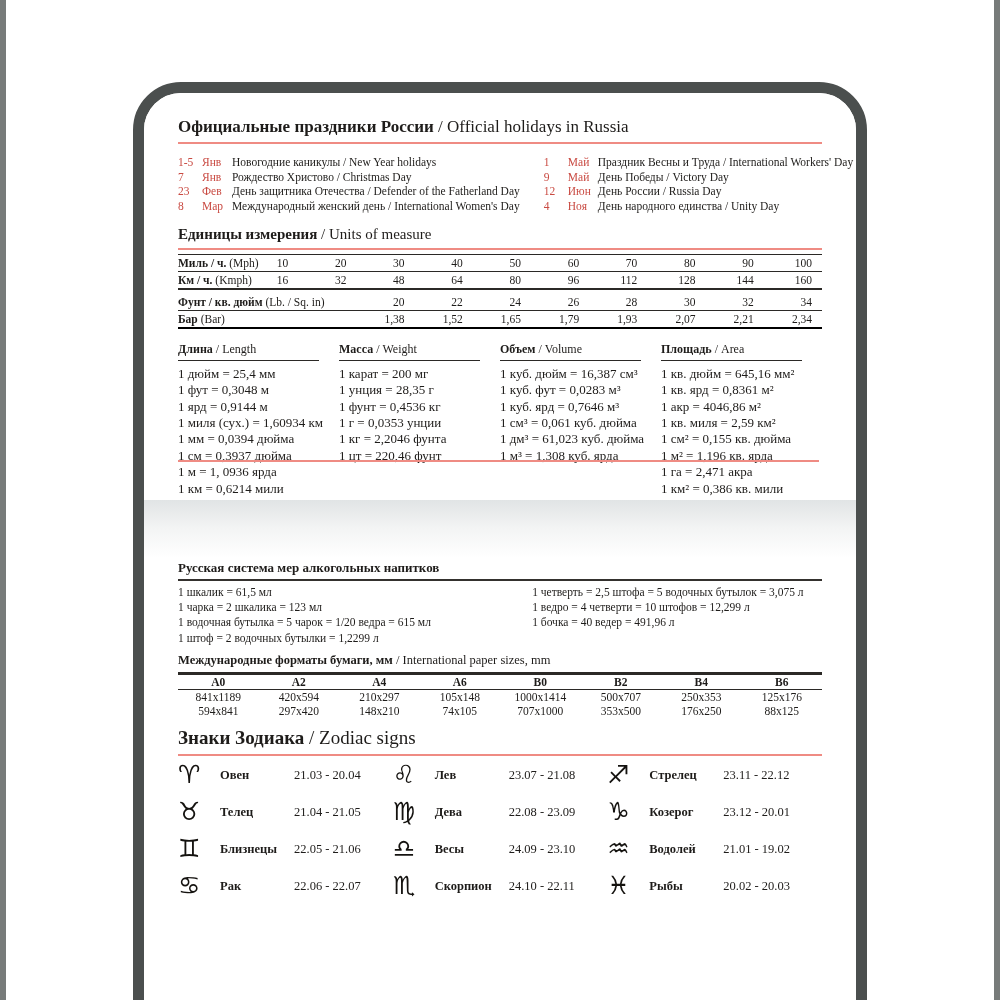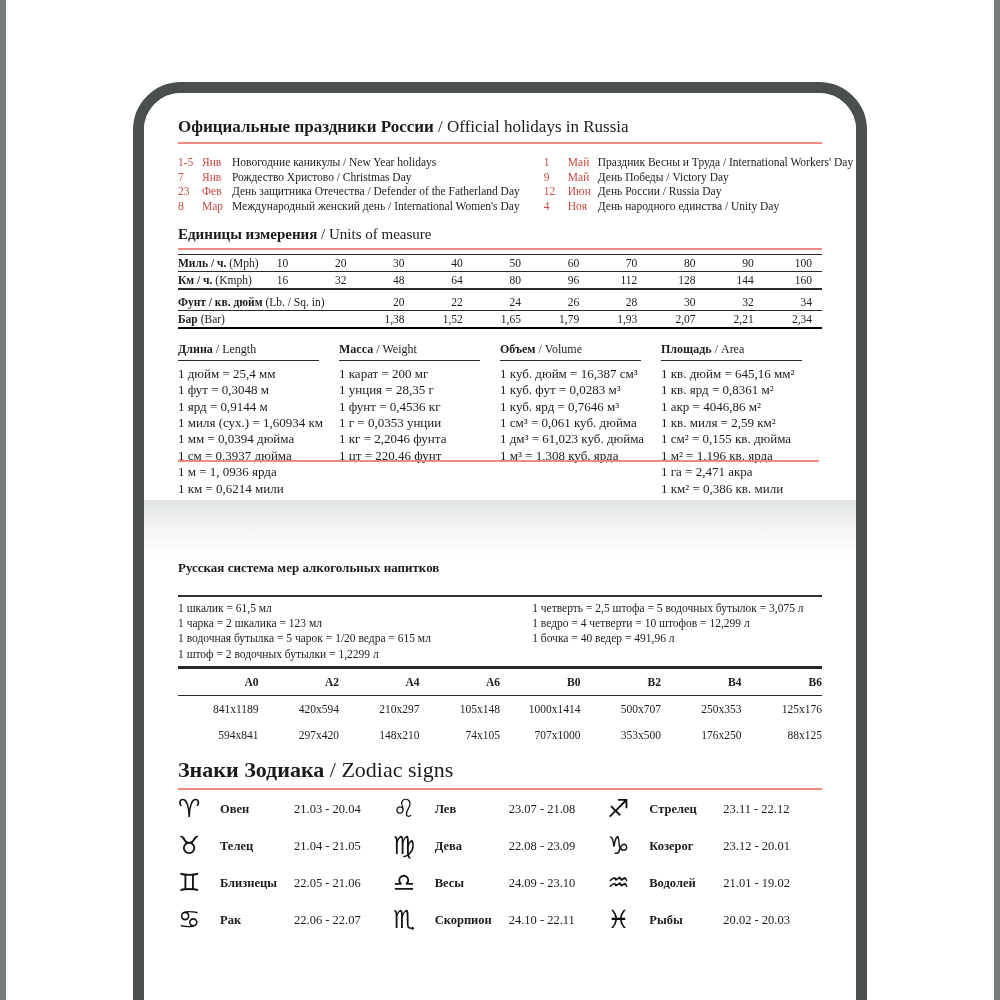--- a/index.html
+++ b/index.html
@@ -25,21 +25,21 @@
   .page-bottom {
     position:absolute; left:0; top:407px; right:0; bottom:0;
     background:linear-gradient(180deg,#e1e4e5 0px,#f3f4f4 28px,#ffffff 58px);
     padding:60px 34px 0;
   }
 
   .sec-title { white-space:nowrap; }
   .sec-title .en { font-weight:normal; }
   .t-lg { font-size:17px; font-weight:bold; }
   .t-md { font-size:15px; font-weight:bold; }
-  .t-zod { font-size:22px; font-weight:bold; }
+  .t-zod { font-size:19px; font-weight:bold; }
 
   .red-rule { height:2px; background:#ef8b83; margin-top:5px; }
   .rule-end { position:absolute; left:34px; right:37px; top:367px; height:2px; background:#ef8b83; }
 
   
   .holidays { display:flex; margin-top:11px;gap:24px; }
   .hol-col-l { width:347px; }
   .hol-col-r { flex:1; }
   .hol-row { display:flex; font-size:11.5px; line-height:14.7px; white-space:nowrap; }
   .hd { width:24px; color:#c94a42; }
@@ -60,31 +60,31 @@
   .press tr.rb td { border-bottom:2px solid #000000; }
 
   
   .convs { display:flex; margin-top:13px; }
   .conv { width:25%; padding-right:20px; }
   .conv h3 { font-size:12px; font-weight:bold; border-bottom:1px solid #2b2926; padding-bottom:3px; margin-bottom:5px; white-space:nowrap; }
   .conv h3 .en { font-weight:normal; }
   .conv .item { font-size:13px; line-height:16.4px; white-space:nowrap; }
 
   
-  .alc-title { font-size:13px; font-weight:bold; padding-bottom:19px; border-bottom:2px solid #34312e; white-space:nowrap; }
+  .alc-title { font-size:13px; font-weight:bold; padding-bottom:3px; border-bottom:2px solid #34312e; white-space:nowrap; }
   .alc-cols { display:flex; margin-top:4px; }
   .alc-l { width:55%; }
   .alc-r { flex:1; }
   .alc-item { font-size:11.5px; line-height:15.2px; white-space:nowrap; }
 
   
   .paper-title { font-size:12.5px; font-weight:bold; margin-top:7px; white-space:nowrap; }
   .paper-title .en { font-weight:normal; }
   .ptable { width:100%; border-collapse:collapse; table-layout:fixed; font-size:11.5px; margin-top:4px; border-top:3px solid #2b2926; }
-  .ptable td { width:12.5%; padding:7px 0; text-align:right; }
+  .ptable td { width:12.5%; padding:1px 0; text-align:center; }
   .ptable tr.ph td { font-weight:bold; border-bottom:1px solid #2b2926; }
 
   
   .zod-head { margin-top:9px; }
   .zod-grid { display:flex; margin-top:1px; }
   .zod-col { width:33.33%; }
   .zod-row { display:flex; align-items:center; height:37px; }
   .zod-icon { width:42px; font-family:"DejaVu Sans",sans-serif; font-size:25px; line-height:30px; color:#14120f; }
   .zod-name { width:74px; font-weight:bold; font-size:12.5px; white-space:nowrap; }
   .zod-dates { font-size:12.5px; white-space:nowrap; }
@@ -270,20 +270,21 @@
         <div class="alc-item">1 водочная бутылка = 5 чарок = 1/20 ведра = 615 мл</div>
         <div class="alc-item">1 штоф = 2 водочных бутылки = 1,2299 л</div>
       </div>
       <div class="alc-r">
         <div class="alc-item">1 четверть = 2,5 штофа = 5 водочных бутылок = 3,075 л</div>
         <div class="alc-item">1 ведро = 4 четверти = 10 штофов = 12,299 л</div>
         <div class="alc-item">1 бочка = 40 ведер = 491,96 л</div>
       </div>
     </div>
 
+    <div class="paper-title"><b>Международные форматы бумаги, мм</b><span class="en"> / International paper sizes, mm</span></div>
     <table class="ptable">
       <tbody>
           <tr class="ph">
         <td>A0</td>
             <td>A2</td>
             <td>A4</td>
             <td>A6</td>
             <td>B0</td>
             <td>B2</td>
             <td>B4</td>

